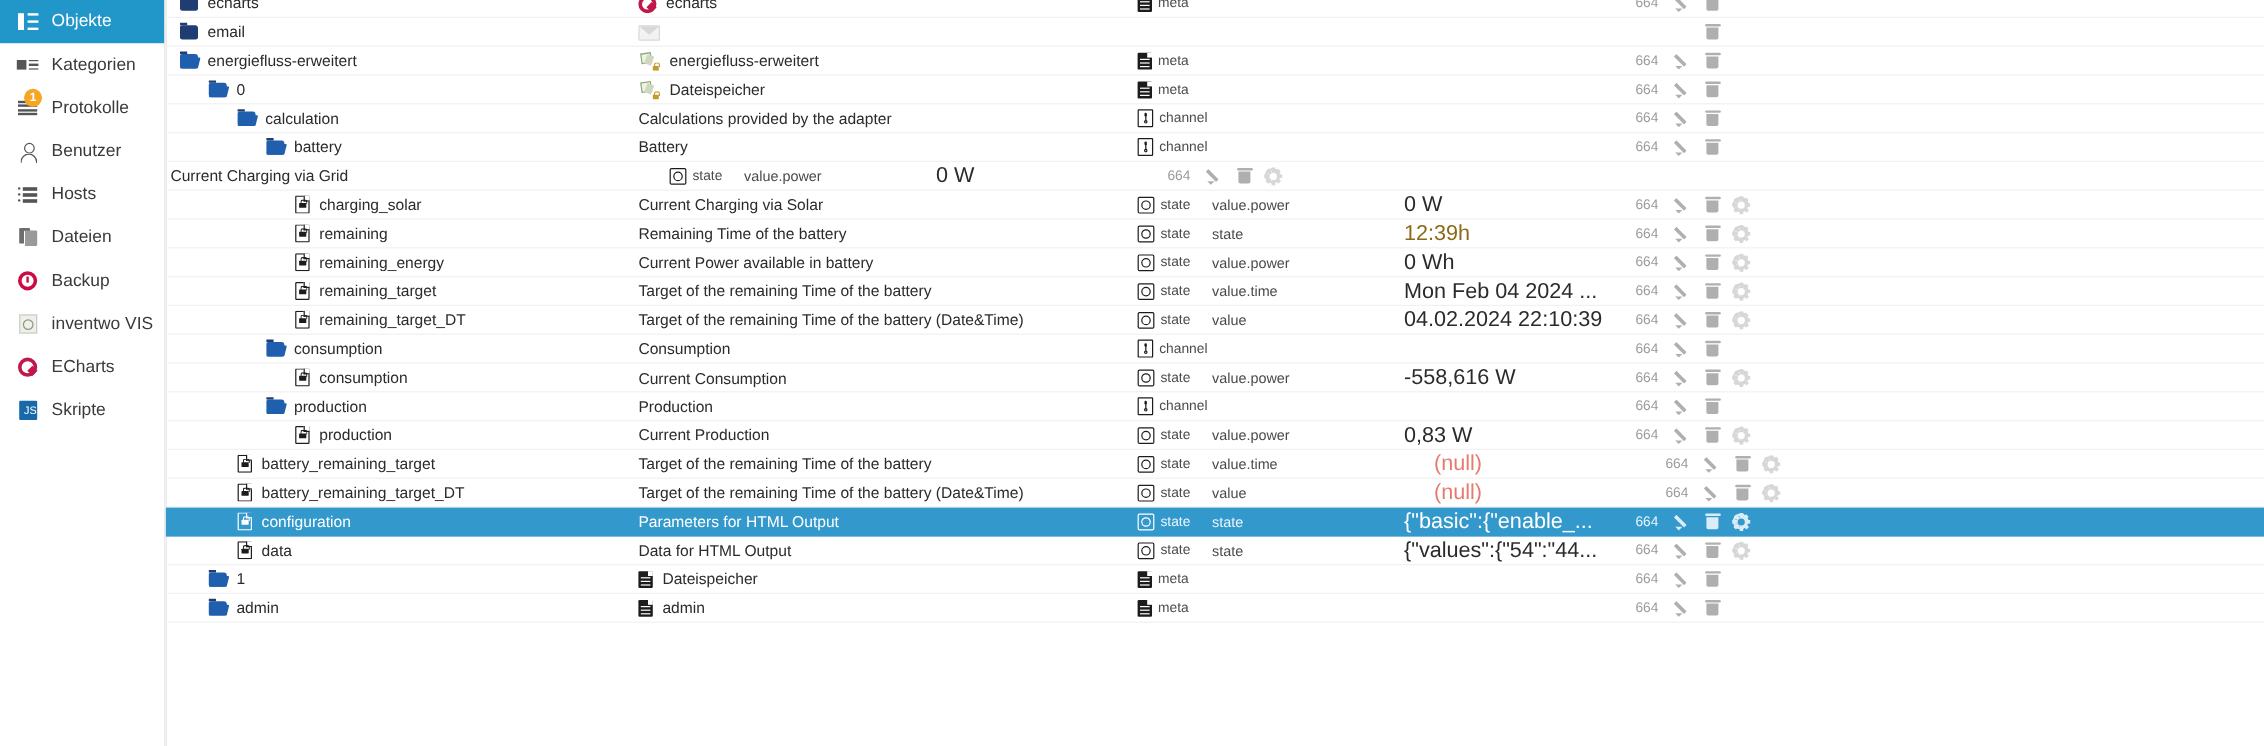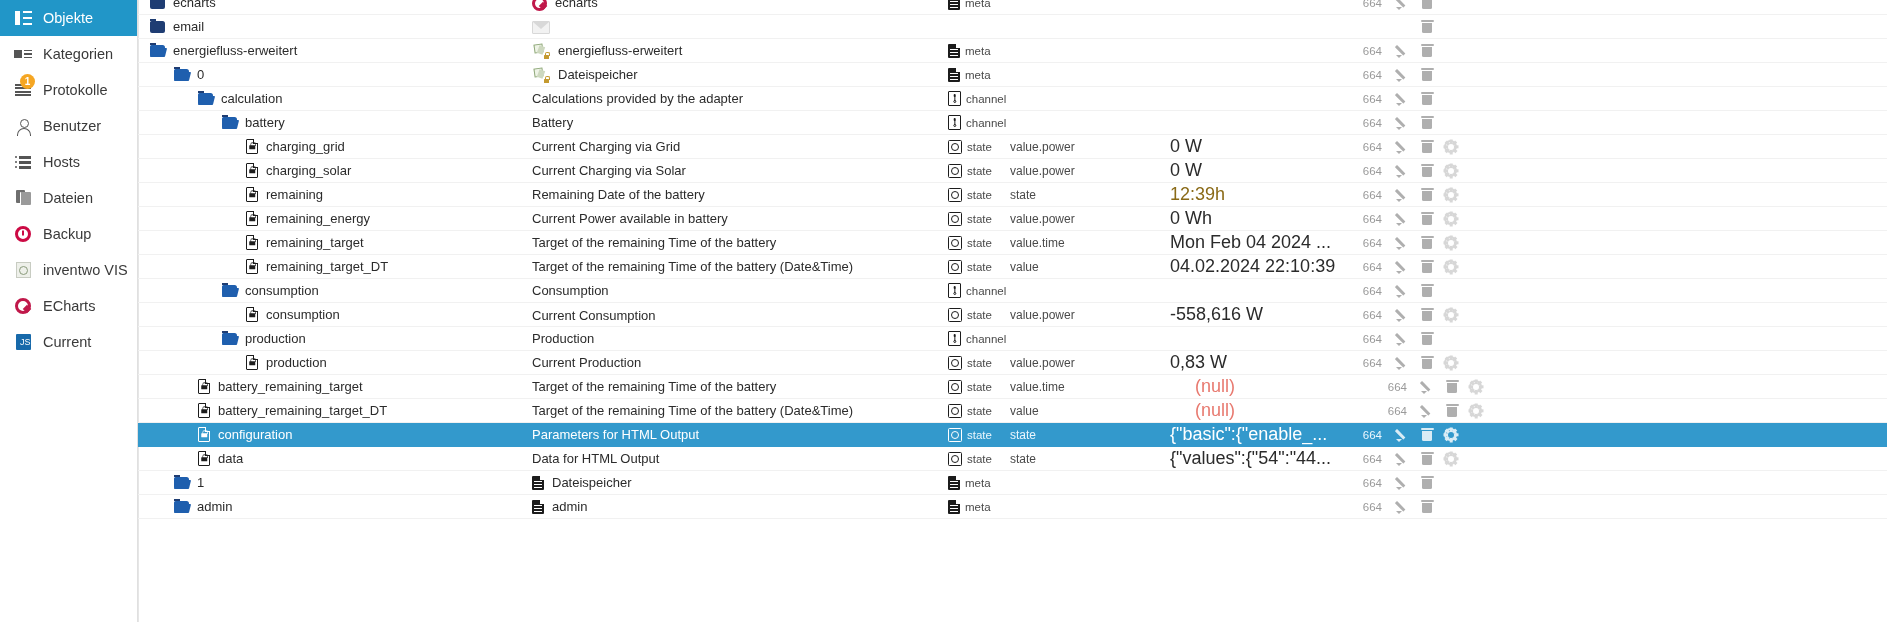--- a/index.html
+++ b/index.html
@@ -425,21 +425,21 @@
             <span class="ic-echarts"></span>
           </span>
           <span class="nav-label">ECharts</span>
         </div>
         <div class="nav-item">
           <span class="nav-icon">
             <span class="ic-skripte">
               <span>JS</span>
             </span>
           </span>
-          <span class="nav-label">Current</span>
+          <span class="nav-label">Skripte</span>
         </div>
       </div>
   </div>
 
   <div class="main">
     <div class="vsep"></div>
     <div class="rows" id="row-list">
         <div class="row">
           <div class="c-name">
             <span class="ind" style="width: 12px;"></span>
@@ -569,27 +569,20 @@
           <div class="c-role"></div>
           <div class="c-val"></div>
           <div class="c-perm">664</div>
           <div class="c-acts">
             <span class="act pencil"></span>
             <span class="act trash"></span>
             <span class="act gear hidden-act"></span>
           </div>
         </div>
         <div class="row">
-          <div class="c-name">
-            <span class="ind" style="width: 108px;"></span>
-            <span class="doc">
-              <span class="lk"></span>
-            </span>
-            <span>charging_grid</span>
-          </div>
           <div class="c-desc"><span style="vertical-align: middle;">Current Charging via Grid</span></div>
           <div class="c-type">
             <span class="ti-state"></span>
             <span class="c-type-label">state</span>
           </div>
           <div class="c-role">value.power</div>
           <div class="c-val">0 W</div>
           <div class="c-perm">664</div>
           <div class="c-acts">
             <span class="act pencil"></span>
@@ -628,21 +621,21 @@
           </div>
         </div>
         <div class="row">
           <div class="c-name">
             <span class="ind" style="width: 108px;"></span>
             <span class="doc">
               <span class="lk"></span>
             </span>
             <span>remaining</span>
           </div>
-          <div class="c-desc"><span style="vertical-align: middle;">Remaining Date of the battery</span></div>
+          <div class="c-desc"><span style="vertical-align: middle;">Remaining Time of the battery</span></div>
           <div class="c-type">
             <span class="ti-state"></span>
             <span class="c-type-label">state</span>
           </div>
           <div class="c-role">state</div>
           <div class="c-val amber">12:39h</div>
           <div class="c-perm">664</div>
           <div class="c-acts">
             <span class="act pencil"></span>
             <span class="act trash"></span>

